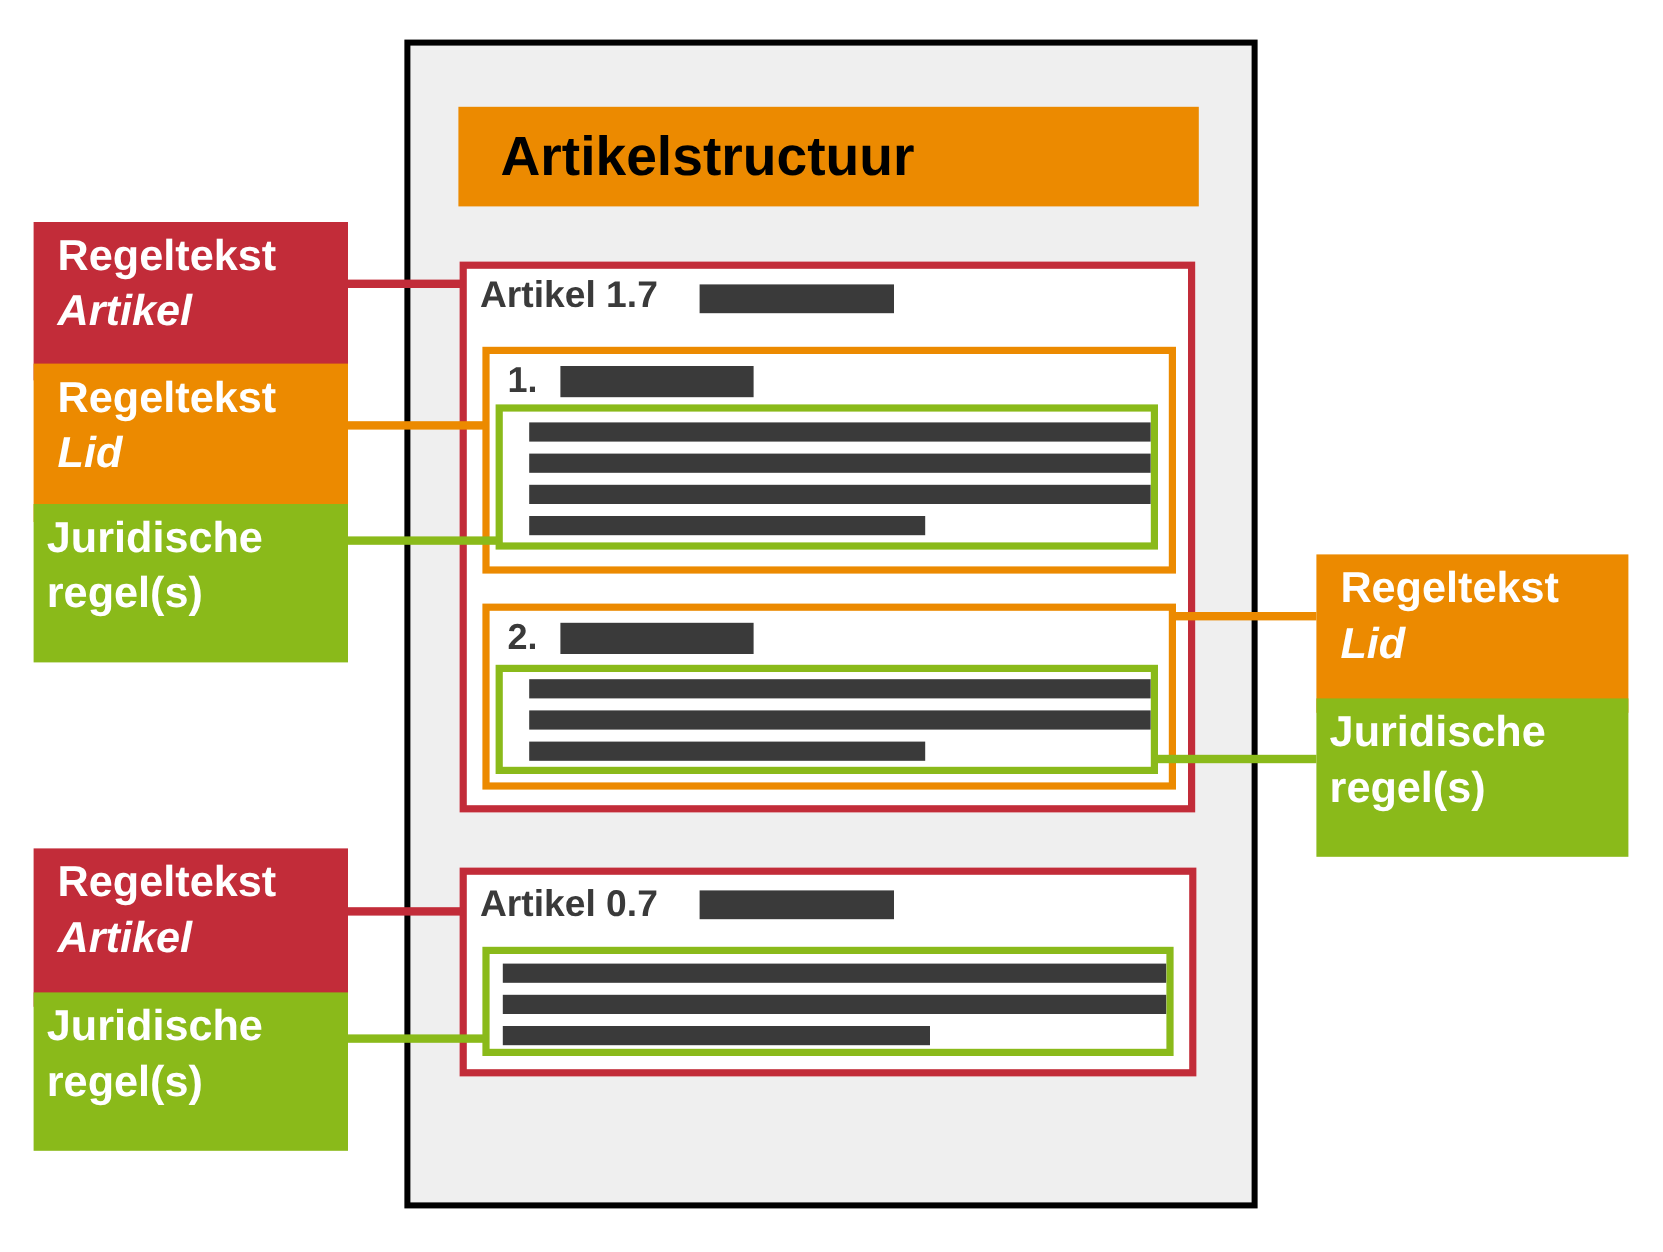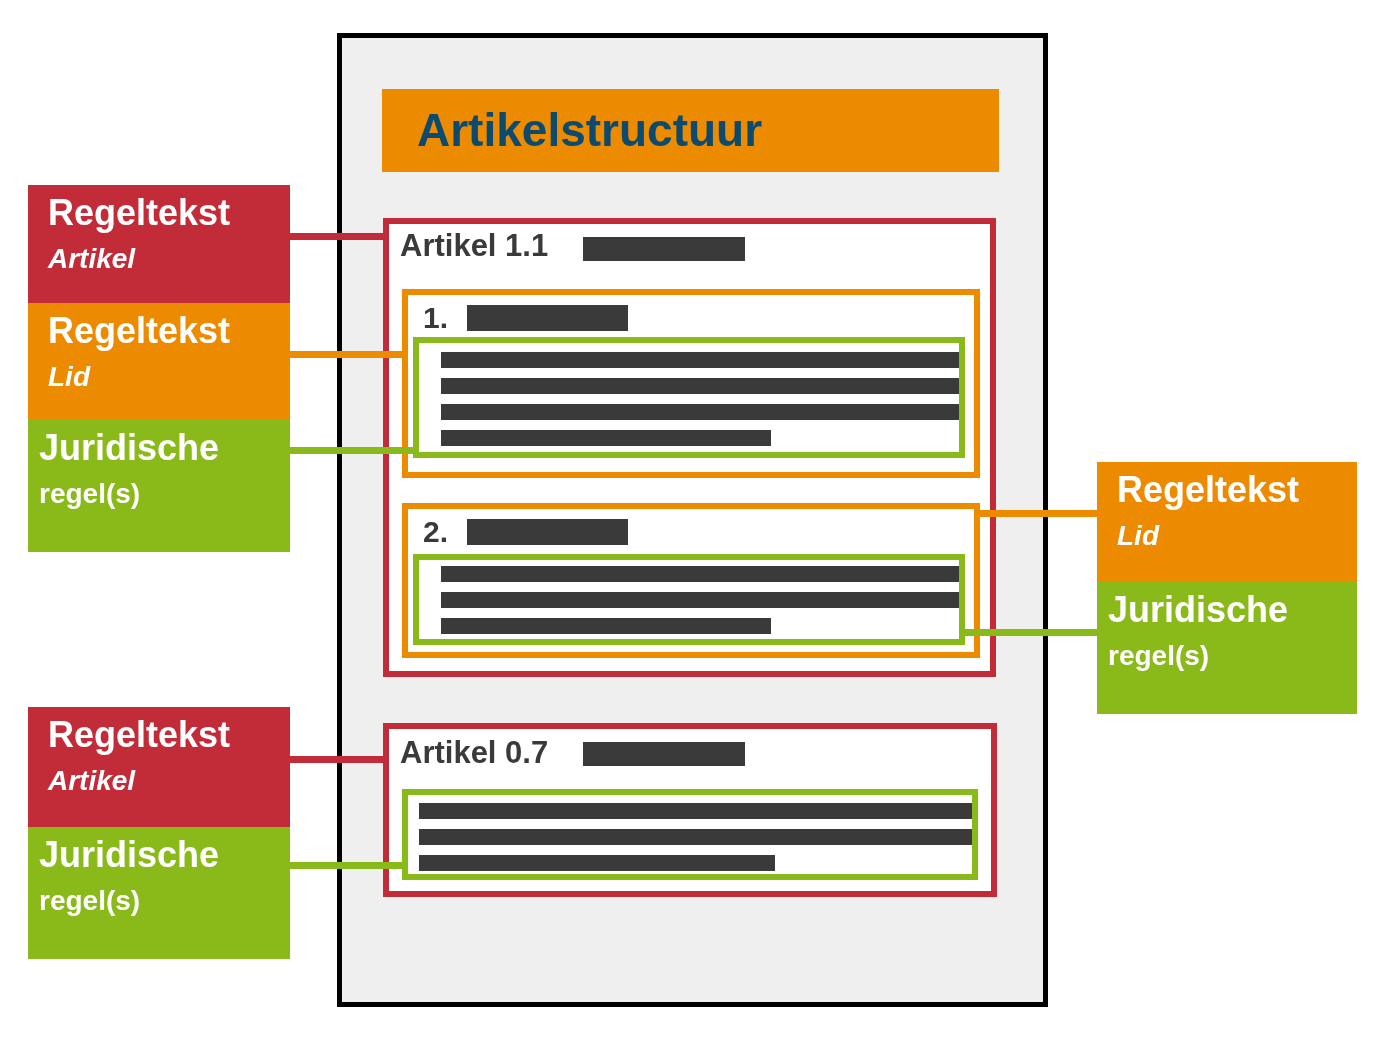--- a/index.html
+++ b/index.html
@@ -16,21 +16,21 @@
   #canvas{position:relative;width:1386px;height:1043px;background:#ffffff;overflow:hidden;}
 
   .abs{position:absolute;}
 
   
   .page{left:337px;top:33px;width:711px;height:974px;background:var(--page-bg);border:5px solid var(--page-border);z-index:1;}
 
   
   .title-bar{left:382px;top:89px;width:617px;height:83px;background:var(--orange);z-index:2;}
   .title-bar .title-text{
-    color:#0c4a6e;font-size:46px;font-weight:bold;line-height:83px;padding-left:35px;
+    color:#000000;font-size:46px;font-weight:bold;line-height:83px;padding-left:35px;
     display:block;white-space:nowrap;
   }
 
   
   .red-box{background:#ffffff;border:6px solid var(--red);z-index:2;}
   .orange-box{background:#ffffff;border:6px solid var(--orange);z-index:3;}
   .green-box{background:#ffffff;border:6px solid var(--green);z-index:3;}
 
   .red-box-1{left:383px;top:218px;width:613px;height:459px;}
   .orange-box-1{left:402px;top:289px;width:578px;height:189px;}
@@ -68,21 +68,21 @@
   .c2{left:290px;top:351px;width:116px;}
   .c3{left:290px;top:447px;width:127px;}
   .c4{left:290px;top:756px;width:96px;}
   .c5{left:290px;top:862px;width:116px;}
   .c6{left:976px;top:510px;width:121px;}
   .c7{left:961px;top:629px;width:136px;}
 
   
   .label{width:262px;height:132px;color:#ffffff;z-index:6;padding:5px 0 0 20px;}
   .label .l1{display:block;font-size:36px;font-weight:bold;line-height:46px;white-space:nowrap;}
-  .label .l2{display:block;font-size:28px;font-weight:bold;line-height:46px;white-space:nowrap;}
+  .label .l2{display:block;font-size:36px;font-weight:bold;line-height:46px;white-space:nowrap;}
   .label.it2 .l2{font-style:italic;}
   .label-red{background:var(--red);}
   .label-orange{background:var(--orange);}
   .label-green{background:var(--green);padding-left:11px;}
   .L1{left:28px;top:185px;}
   .L2{left:28px;top:303px;}
   .L3{left:28px;top:420px;}
   .L4{left:28px;top:707px;}
   .L5{left:28px;top:827px;}
   .R1{left:1097px;top:462px;width:260px;}
@@ -93,21 +93,21 @@
 
 <div id="canvas">
 
   <div class="abs page"></div>
 
   <div class="abs title-bar">
     <span class="title-text">Artikelstructuur</span>
   </div>
 
   <div class="abs red-box red-box-1"></div>
-  <div class="abs article-heading heading-1">Artikel 1.1</div>
+  <div class="abs article-heading heading-1">Artikel 1.7</div>
   <div class="abs redacted hbar-1" style="width: 162px; height: 24px;"></div>
 
   <div class="abs orange-box orange-box-1"></div>
   <div class="abs lid-number lid-num-1">1.</div>
   <div class="abs redacted lidbar-1" style="width: 161px; height: 26px;"></div>
 
   <div class="abs green-box green-box-1">
     <div class="lines-wrap" style="padding-top: 9px; padding-left: 22px;">
         <div class="redline" style="width: 518px; height: 16px; margin-bottom: 10px;"></div>
         <div class="redline" style="width: 518px; height: 16px; margin-bottom: 10px;"></div>

